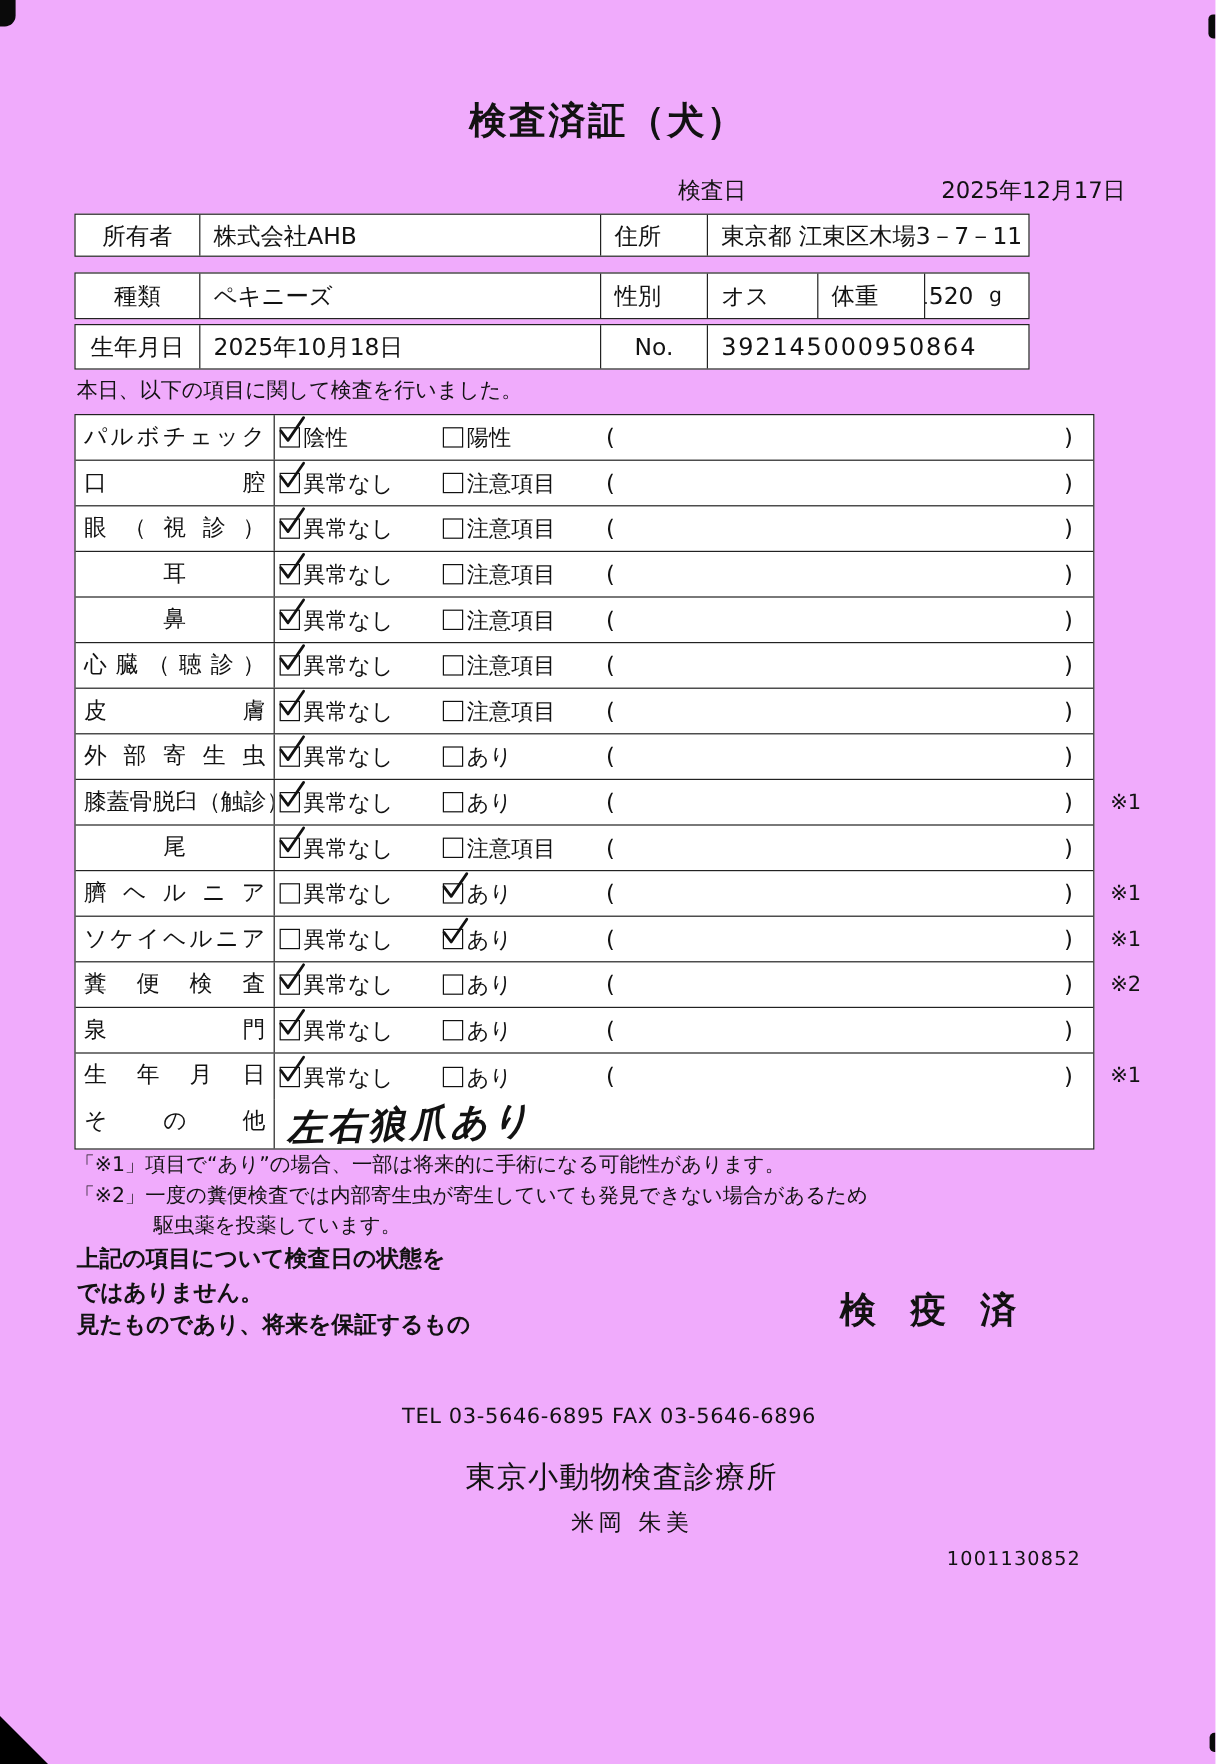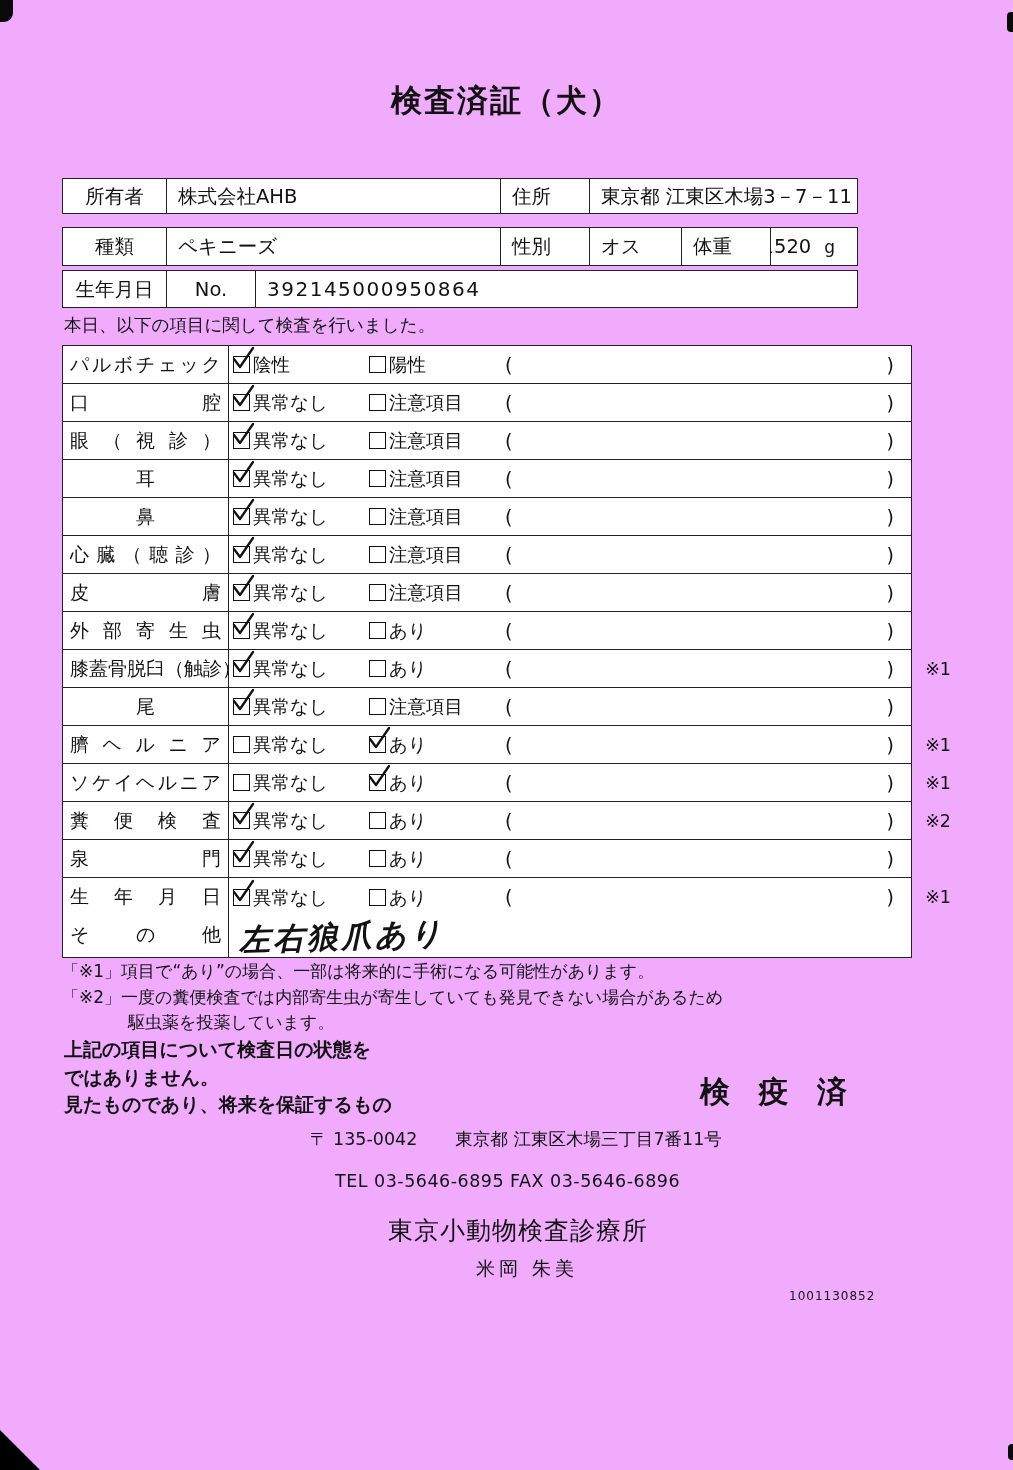--- a/index.html
+++ b/index.html
@@ -64,21 +64,21 @@
 
   
   .footnotes { top:959px; left:62px; font-size:17px; line-height:25.5px; }
   .fn-indent { padding-left:66px; }
   .disclaimer { top:1036px; left:64px; font-size:19px; font-weight:700; line-height:27.5px; }
   .stamp { top:1072px; left:700px; font-size:30px; font-weight:600; letter-spacing:9px; }
   .addr { top:1127px; left:310px; font-size:17.5px; display:flex; gap:38px; white-space:nowrap; }
   .tel  { top:1171px; left:335px; font-size:17.5px; letter-spacing:0.5px; white-space:nowrap; }
   .clinic { top:1214px; left:388px; font-size:25px; font-weight:500; letter-spacing:1px; }
   .person { top:1256px; left:476px; font-size:19px; letter-spacing:4px; }
-  .serial { top:1289px; left:789px; font-size:12px; letter-spacing:1px; }
+  .serial { top:1289px; left:789px; font-size:16px; letter-spacing:1px; }
 
   
   .art { position:absolute; background:#0a0a0a; }
   .art-tl { left:0; top:0; width:13px; height:22px; border-radius:0 0 9px 0; }
   .art-tr { right:0; top:12px; width:6px; height:20px; border-radius:4px 0 0 4px; }
   .art-bl { left:0; bottom:0; width:0; height:0; background:none;
             border-left:40px solid #000; border-top:40px solid transparent; }
   .art-br { right:0; bottom:10px; width:5px; height:16px; border-radius:4px 0 0 4px; }
 </style>
 </head>
@@ -86,20 +86,24 @@
 
 <div class="page">
 
   <div class="art art-tl"></div>
   <div class="art art-tr"></div>
   <div class="art art-bl"></div>
   <div class="art art-br"></div>
 
   <div class="abs title">検査済証（犬）</div>
 
+  <div class="abs date-row">
+    <span>検査日</span>
+    <span>2025年12月17日</span>
+  </div>
 
   <div class="abs info-row" style="top:178px; height:36px;">
     <div class="cell lab-c w104">所有者</div>
     <div class="cell w334">株式会社AHB</div>
     <div class="cell w89">住所</div>
     <div class="cell flex1">東京都 江東区木場3－7－11</div>
   </div>
 
   <div class="abs info-row" style="top:227px; height:39px;">
     <div class="cell lab-c w104">種類</div>
@@ -108,20 +112,21 @@
     <div class="cell w92">オス</div>
     <div class="cell w89">体重</div>
     <div class="cell flex1 weight-cell">
       <span>1520</span>
       <span class="weight-unit">g</span>
     </div>
   </div>
 
   <div class="abs info-row" style="top:270px; height:38px;">
     <div class="cell lab-c w104">生年月日</div>
+    <div class="cell w334">2025年10月18日</div>
     <div class="cell lab-c w89">No.</div>
     <div class="cell flex1 no-value">392145000950864</div>
   </div>
 
   <div class="abs intro">本日、以下の項目に関して検査を行いました。</div>
 
   <div class="abs cl-table">
     <div id="checklist-rows">
         <div class="cl-row">
           <div class="cl-label">パルボチェック</div>
@@ -459,22 +464,18 @@
   </div>
 
   <div class="abs disclaimer">
     <div>上記の項目について検査日の状態を</div>
     <div>ではありません。</div>
     <div>見たものであり、将来を保証するもの</div>
   </div>
 
   <div class="abs stamp">検 疫 済</div>
 
-  <div class="abs addr">
-    <span>〒 135-0042</span>
-    <span>東京都 江東区木場三丁目7番11号</span>
-  </div>
   <div class="abs tel">TEL 03-5646-6895  FAX 03-5646-6896</div>
   <div class="abs clinic">東京小動物検査診療所</div>
   <div class="abs person">米岡 朱美</div>
   <div class="abs serial">1001130852</div>
 
 </div>
 
 </body></html>

